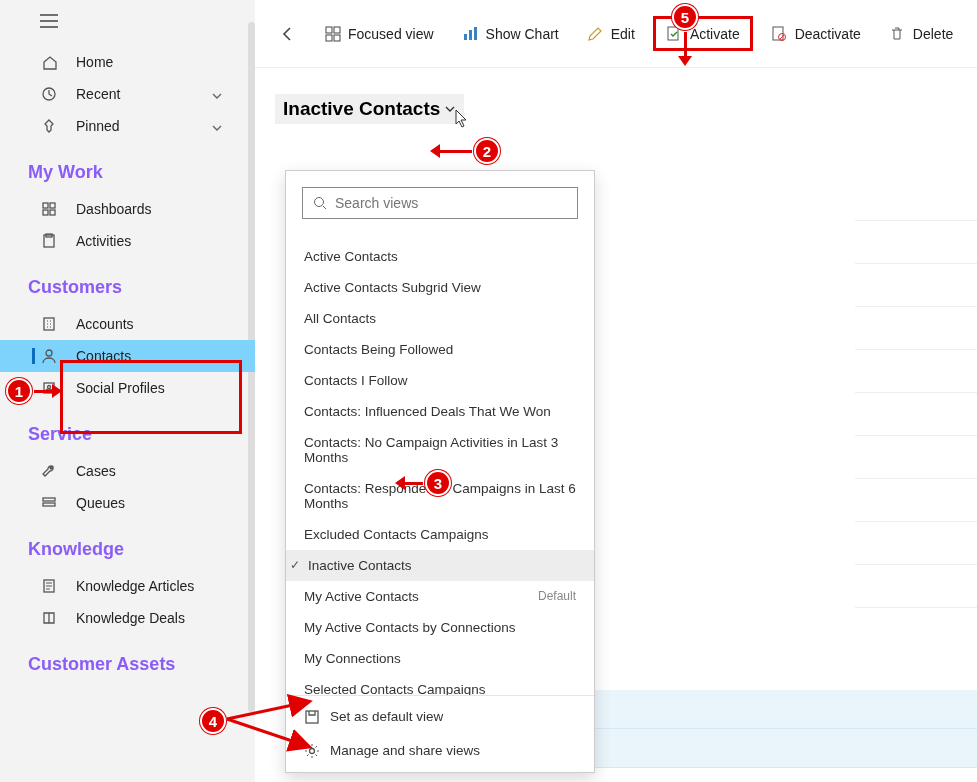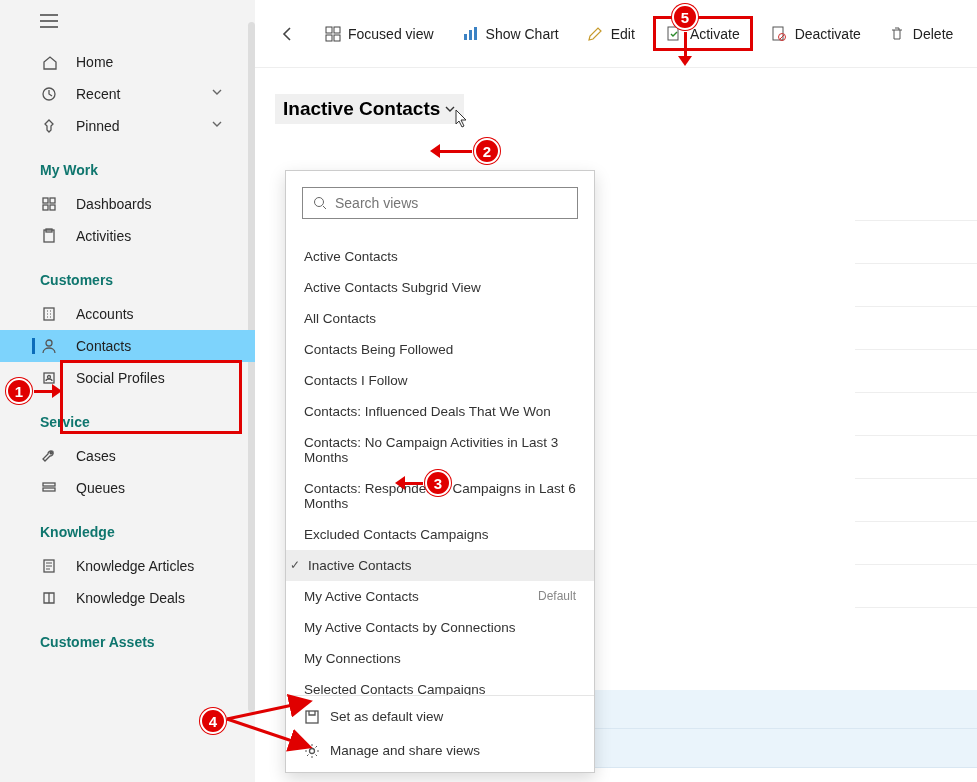--- a/index.html
+++ b/index.html
@@ -2,26 +2,26 @@
 <html><head>
 <meta charset="utf-8">
 <style>
   *{box-sizing:border-box;margin:0;padding:0;font-family:"Segoe UI",Arial,sans-serif}
   body{background:#fff;width:977px;height:782px;overflow:hidden;position:relative}
   .app{display:flex;height:100%;position:relative}
   .sidebar{width:255px;background:#f3f3f3;padding:14px 0 0 0;flex-shrink:0;position:relative}
   .sb-scroll{position:absolute;right:0;top:22px;width:7px;height:690px;background:#ddd;border-radius:4px}
   .hamburger{padding:0 0 18px 40px}
   .hamburger svg{width:18px;height:14px}
-  .nav-item{display:flex;align-items:flex-start;padding:8px 16px 8px 40px;font-size:14px;color:#222;position:relative;cursor:pointer}
+  .nav-item{display:flex;align-items:flex-end;padding:8px 16px 8px 40px;font-size:14px;color:#222;position:relative;cursor:pointer}
   .nav-item .ic{width:18px;display:flex;justify-content:center;margin-right:18px;color:#555}
   .nav-item .chev{margin-left:auto;margin-right:16px;color:#666}
   .nav-item.active{background:#7dd3fc}
   .nav-item.active::before{content:"";position:absolute;left:32px;top:8px;bottom:8px;width:3px;background:#0b6cba}
-  .section-title{padding:20px 16px 10px 40px;font-size:14px;font-weight:600;color:#0f766e}
+  .section-title{padding:20px 16px 10px 28px;font-size:18px;font-weight:600;color:#8b5cf6}
   .box1{position:absolute;left:60px;top:360px;width:182px;height:74px;border:3px solid #e00000;z-index:30;pointer-events:none}
   .main{flex:1;position:relative;background:#fff}
   .toolbar{display:flex;align-items:center;padding:16px 10px;border-bottom:1px solid #eee}
   .tool{display:flex;align-items:flex-end;gap:7px;padding:6px 10px;margin:0 4px;font-size:14px;color:#222;cursor:pointer;white-space:nowrap}
   .tool .tic{width:17px;height:17px;display:flex;align-items:center;justify-content:center}
   .box5{border:3px solid #e00000}
   .content{padding:26px 20px;position:relative}
   .view-title{font-size:19px;font-weight:700;display:inline-flex;align-items:center;gap:4px;padding:4px 8px;background:#f0f0f0;position:relative}
   .cursor{position:absolute;right:-6px;bottom:-6px}
   .dropdown{position:absolute;top:170px;left:285px;width:310px;background:#fff;border:1px solid #ccc;box-shadow:0 6px 16px rgba(0,0,0,0.15);z-index:20}

